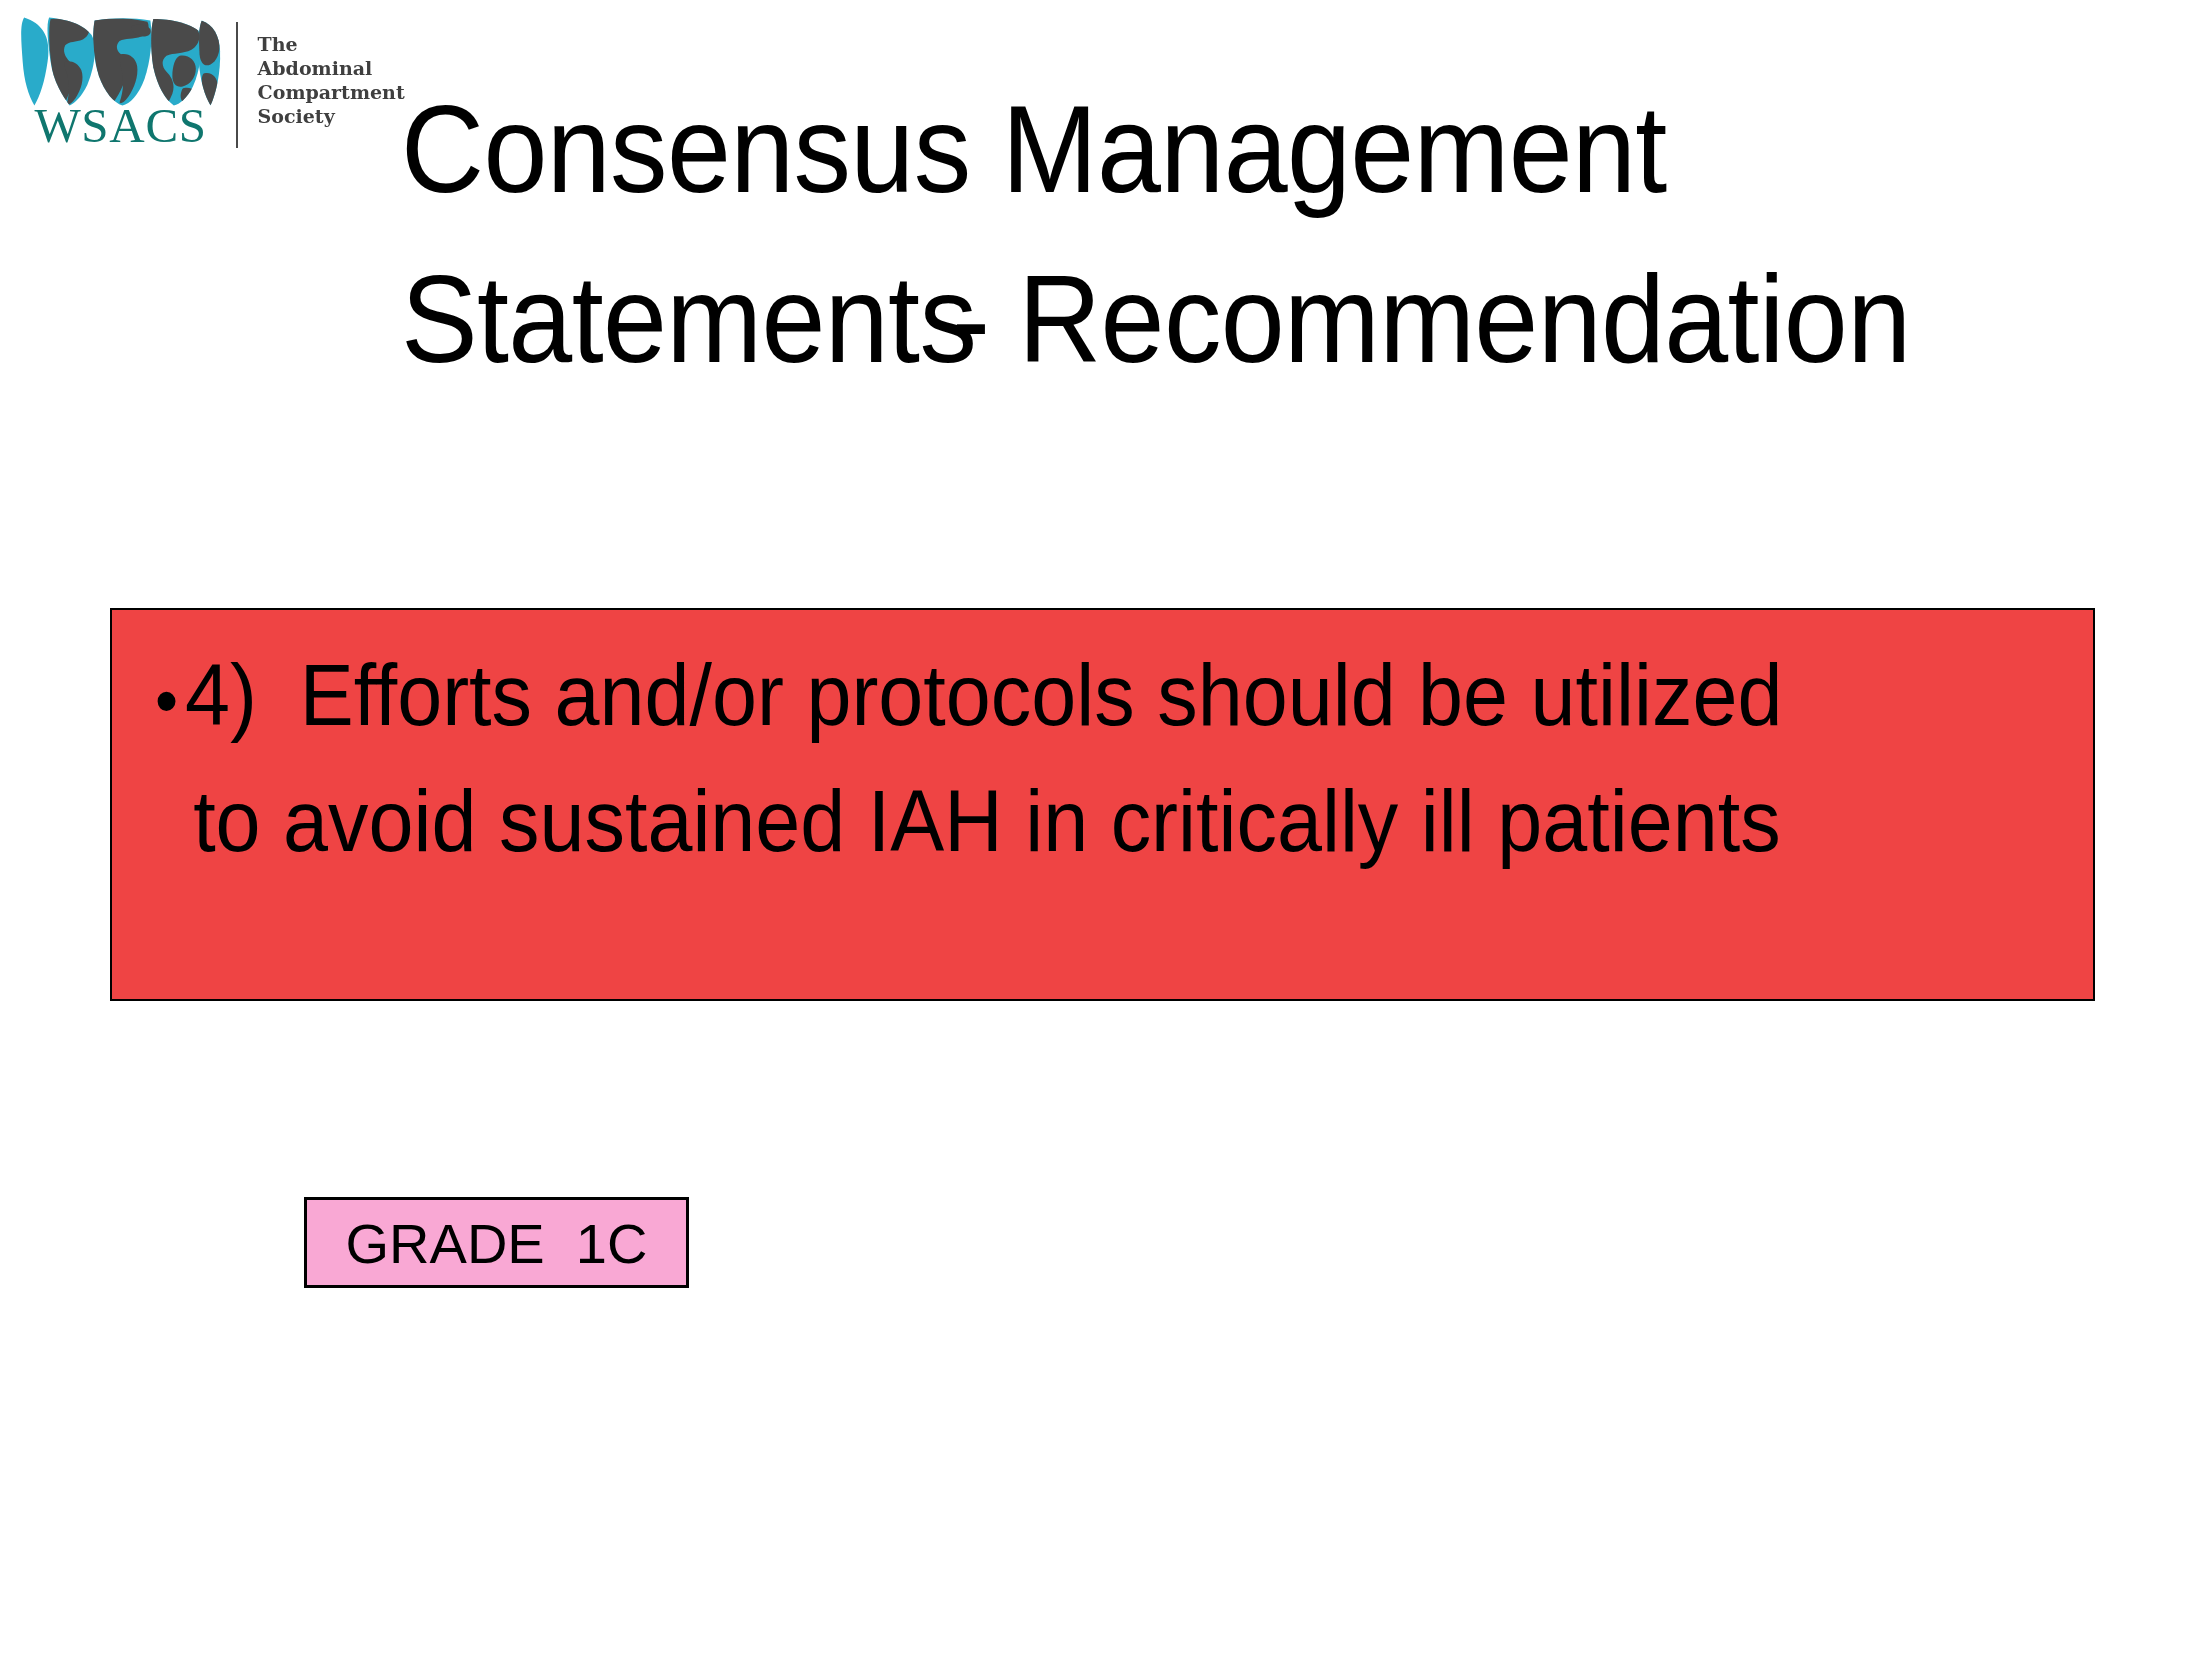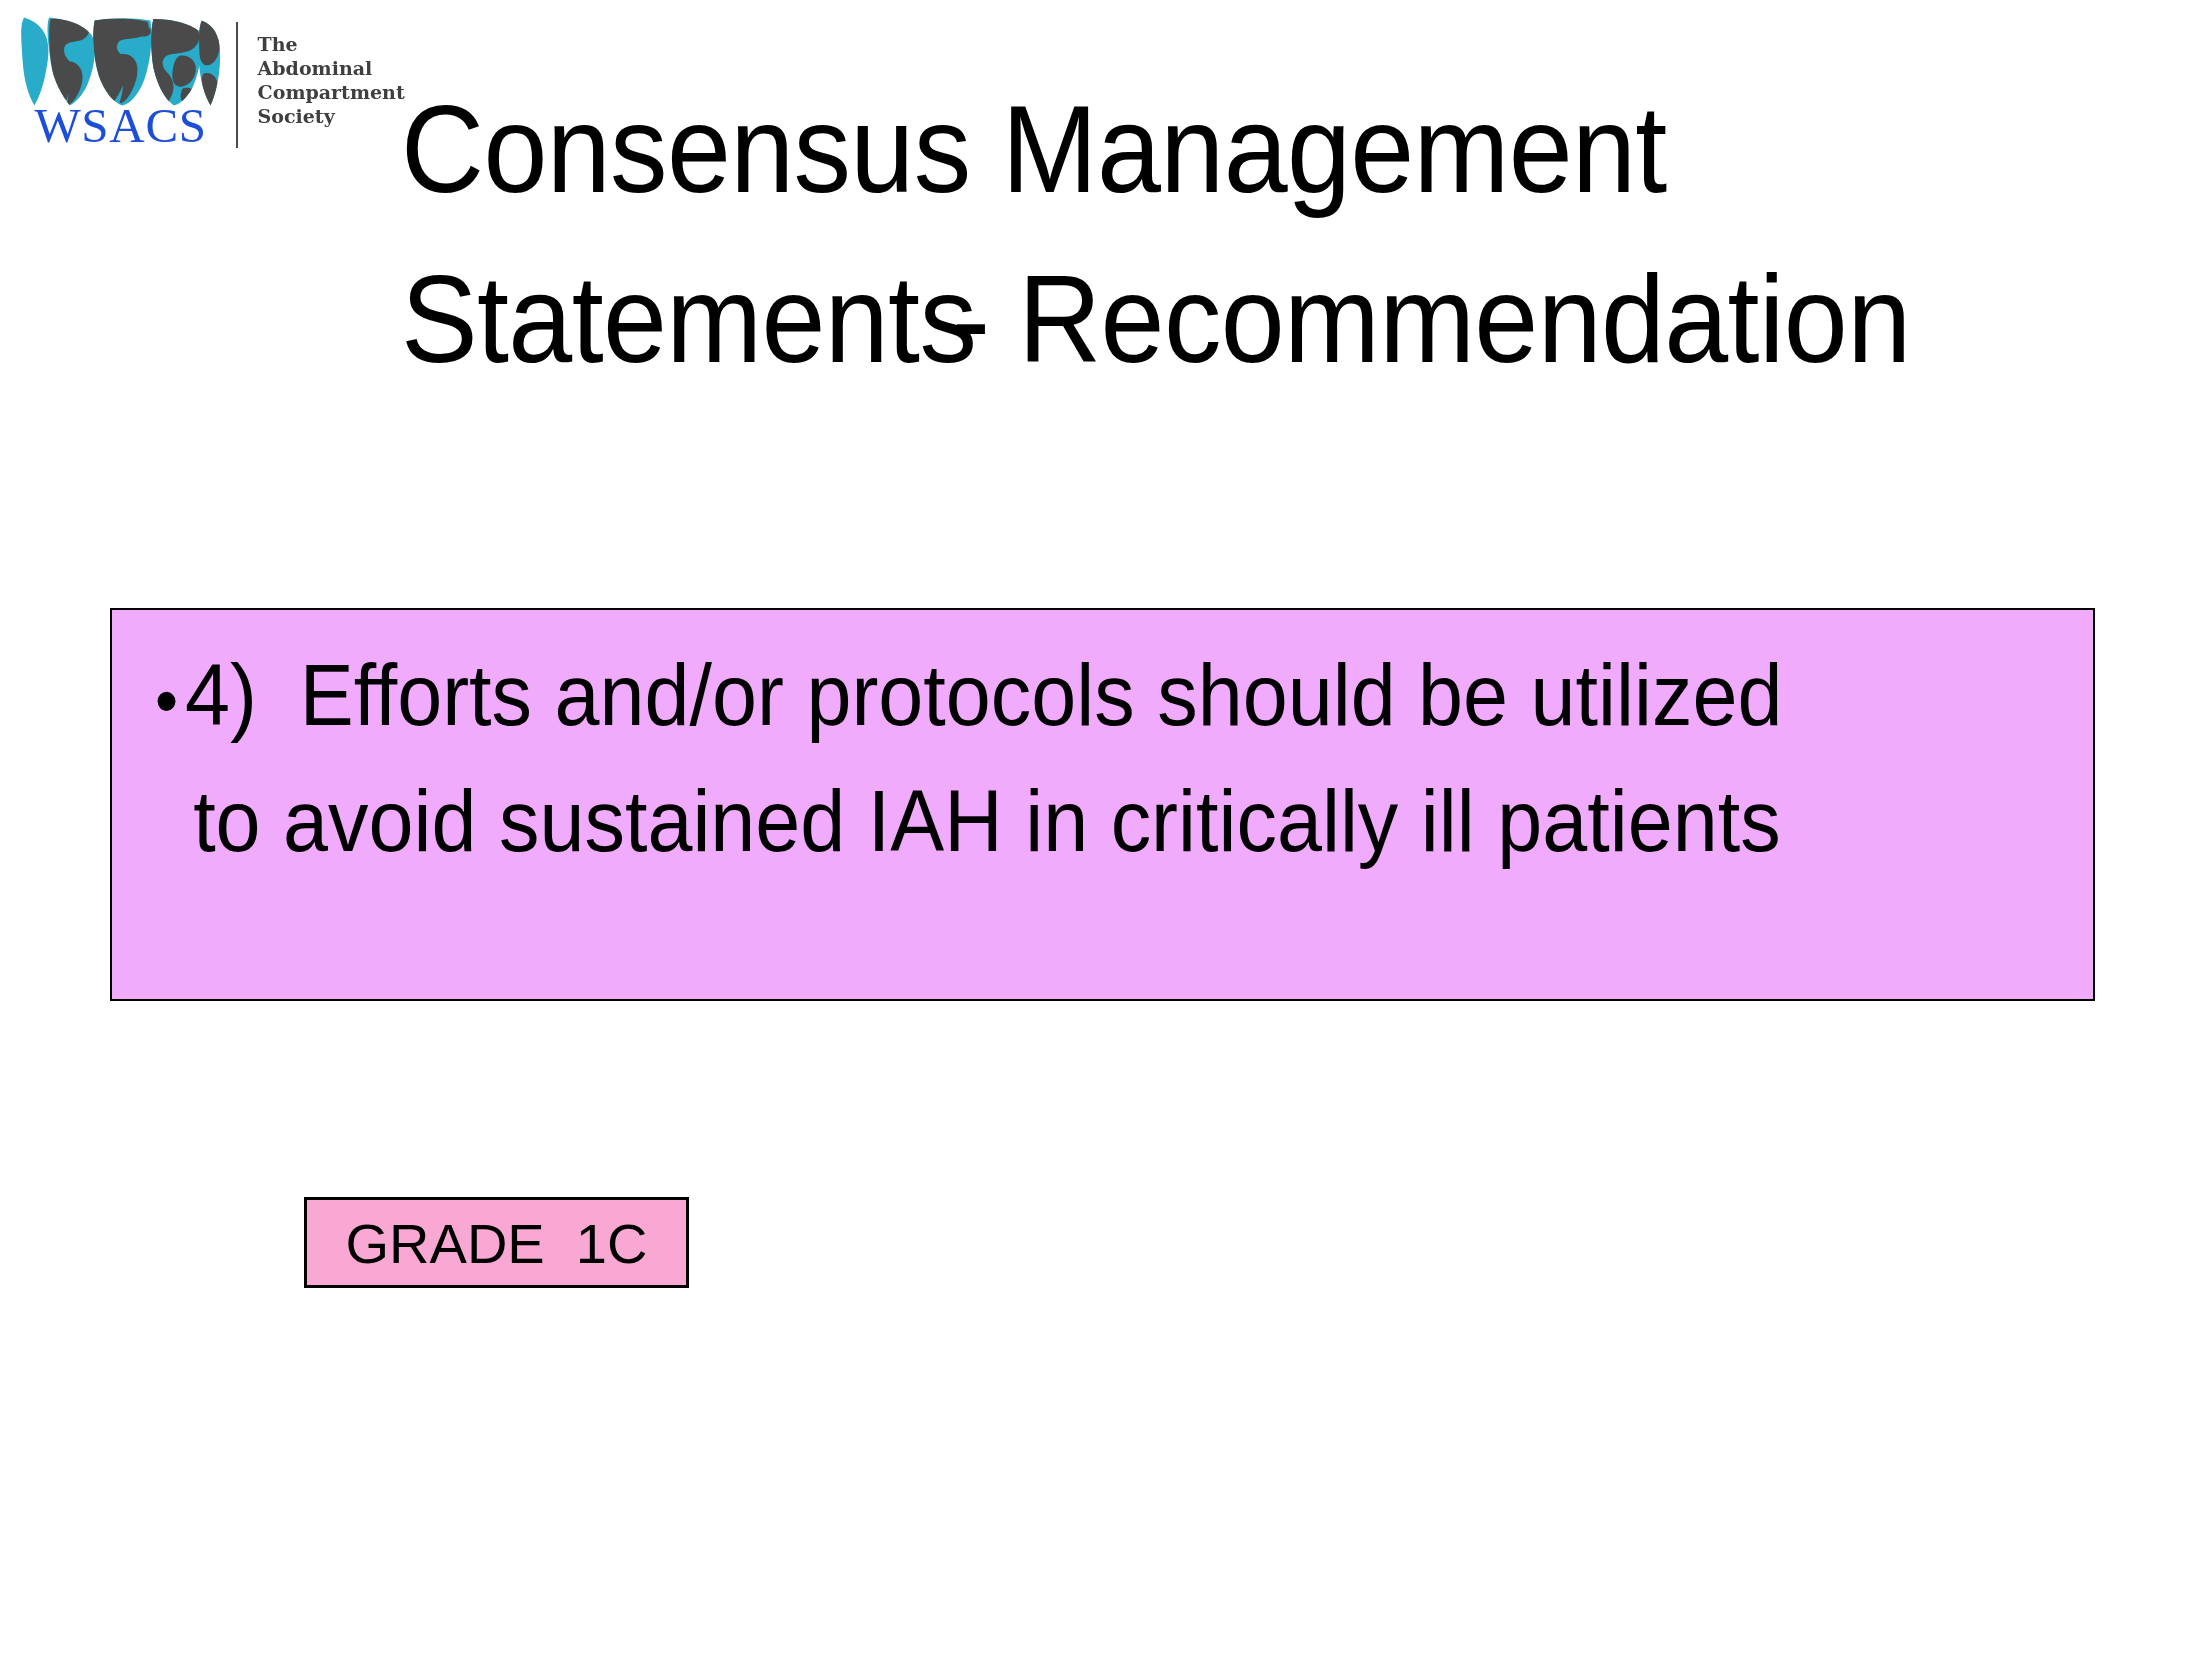--- a/index.html
+++ b/index.html
@@ -42,21 +42,21 @@
   }
   #logo-wordmark {
     position: absolute;
     left: 0px;
     top: 85px;
     width: 200px;
     font-family: "Liberation Serif", serif;
     font-size: 49px;
     line-height: 49px;
     letter-spacing: 0.7px;
-    color: #1d4ed8;
+    color: #0f766e;
     text-align: center;
     white-space: nowrap;
   }
   #logo-divider {
     position: absolute;
     left: 215px;
     top: 5.9px;
     width: 2.9px;
     height: 126px;
     background: #4a4a4a;
@@ -103,21 +103,21 @@
 
   
   #statement-box {
     position: absolute;
     left: 110px;
     top: 608px;
     width: 1985px;
     height: 393px;
     border: 2.9px solid #000000;
     box-sizing: border-box;
-    background: #f0abfc;
+    background: #ef4444;
   }
   #statement-text {
     position: absolute;
     left: 43px;
     top: 22px;
     width: 1911px;
     font-family: "Liberation Sans Narrow", "Liberation Sans", sans-serif;
     font-size: 87px;
     line-height: 126px;
     color: #000000;

